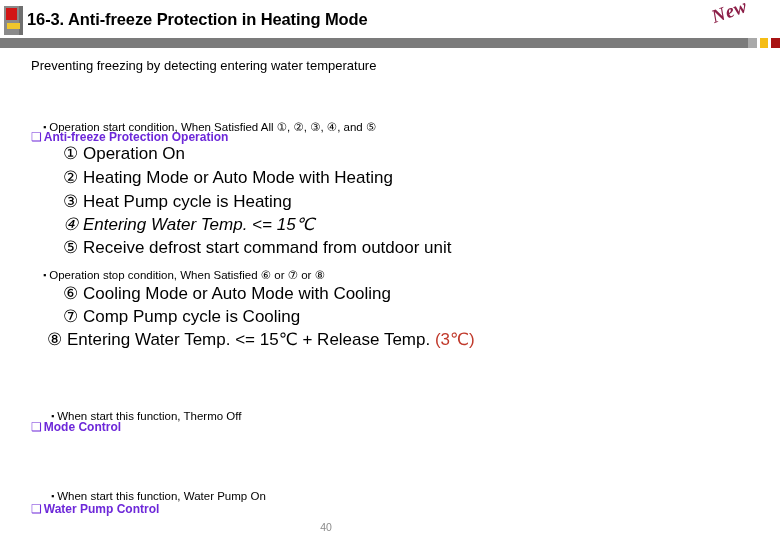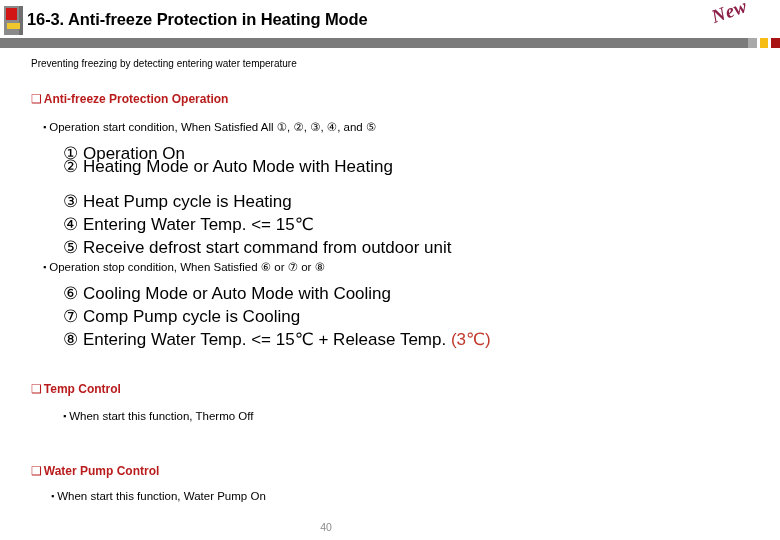--- a/index.html
+++ b/index.html
@@ -90,39 +90,40 @@
     transform: rotate(-20deg);
     transform-origin: left bottom;
     font-family: "Liberation Serif", serif;
     letter-spacing: 0.5px;
   }
 
   
   #subtitle {
     position: absolute;
     left: 31px; top: 58px;
-    font-size: 10px;
+    font-size: 13px;
     color: #000000;
     white-space: nowrap;
   }
 
   .col {
     position: absolute;
     top: 92px;
   }
   #col-left  { left: 31px;  width: 380px; }
   #col-right { left: 400px; width: 380px; }
 
   .block { position: absolute; left: 0; }
 
   .section-head {
     font-size: 12px;
     font-weight: bold;
     white-space: nowrap;
-    color: #b91c1c;
+    color: #6d28d9;
+    margin-top: 38px;
   }
   .section-head .sq {
     font-weight: normal;
     font-size: 12px;
     margin-right: 2px;
   }
 
   .lvl1 {
     font-size: 11.5px;
     white-space: nowrap;
@@ -184,39 +185,39 @@
 
   <div class="block section-head" style="top:0px;">
     <span class="sq">❑</span><span>Anti-freeze Protection Operation</span>
   </div>
 
   <div class="block lvl1" style="top:28px; left:12px;">
     <span class="dot">▪</span><span>Operation start condition, When Satisfied All ①, ②, ③, ④, and ⑤</span>
   </div>
 
   <div class="block lvl2" style="top:51px; left:32px;">① Operation On</div>
-  <div class="block lvl2" style="top:64px; left:32px;text-align:center;">② Heating Mode or Auto Mode with Heating</div>
+  <div class="block lvl2" style="top:75px; left:32px;text-align:center;">② Heating Mode or Auto Mode with Heating</div>
   <div class="block lvl2" style="top:99px; left:32px;text-align:center;">③ Heat Pump cycle is Heating</div>
-  <div class="block lvl2" style="top:122px; left:32px;">④ Entering Water Temp. &lt;= 15℃</div>
+  <div class="block lvl2" style="top:122px; left:32px;font-style:italic;">④ Entering Water Temp. &lt;= 15℃</div>
   <div class="block lvl2" style="top:145px; left:32px;">⑤ Receive defrost start command from outdoor unit</div>
 
-  <div class="block lvl1" style="top:168px; left:12px;">
+  <div class="block lvl1" style="top:176px; left:12px;">
     <span class="dot">▪</span><span>Operation stop condition, When Satisfied ⑥ or ⑦ or ⑧</span>
   </div>
 
   <div class="block lvl2" style="top:191px; left:32px;">⑥ Cooling Mode or Auto Mode with Cooling</div>
   <div class="block lvl2" style="top:214px; left:32px;">⑦ Comp Pump cycle is Cooling</div>
-  <div class="block lvl2" style="top:237px; left:32px;">
+  <div class="block lvl2" style="top:237px; left:16px;">
     <span>⑧ Entering Water Temp. &lt;= 15℃ + Release Temp. </span><span class="red">(3℃)</span>
   </div>
 
   <div class="block section-head" style="top:290px;">
-    <span class="sq">❑</span><span>Temp Control</span>
-  </div>
-  <div class="block lvl1" style="top:318px; left:20px;margin-left:12px;">
+    <span class="sq">❑</span><span>Mode Control</span>
+  </div>
+  <div class="block lvl1" style="top:318px; left:20px;">
     <span class="dot">▪</span><span>When start this function, Thermo Off</span>
   </div>
 
   <div class="block section-head" style="top:372px;">
     <span class="sq">❑</span><span>Water Pump Control</span>
   </div>
   <div class="block lvl1" style="top:398px; left:20px;">
     <span class="dot">▪</span><span>When start this function, Water Pump On</span>
   </div>
 </div>

